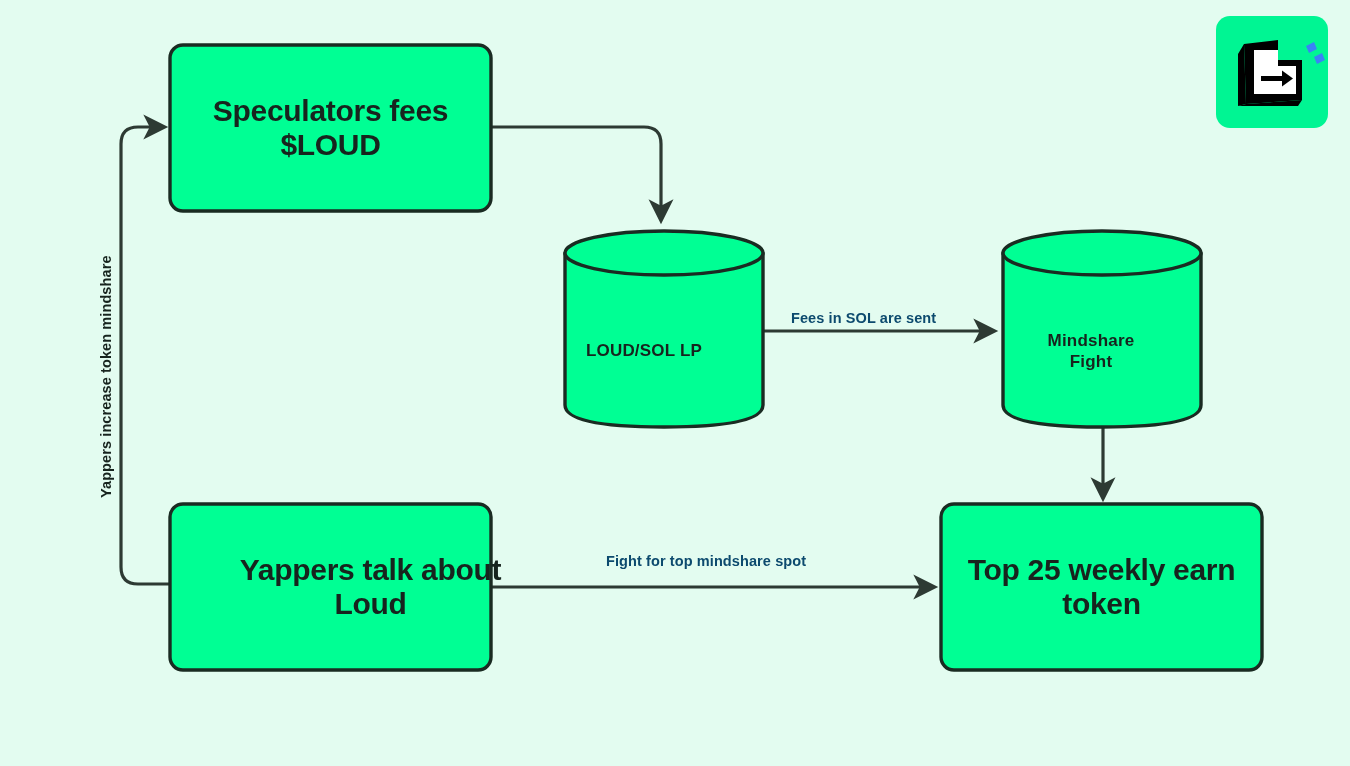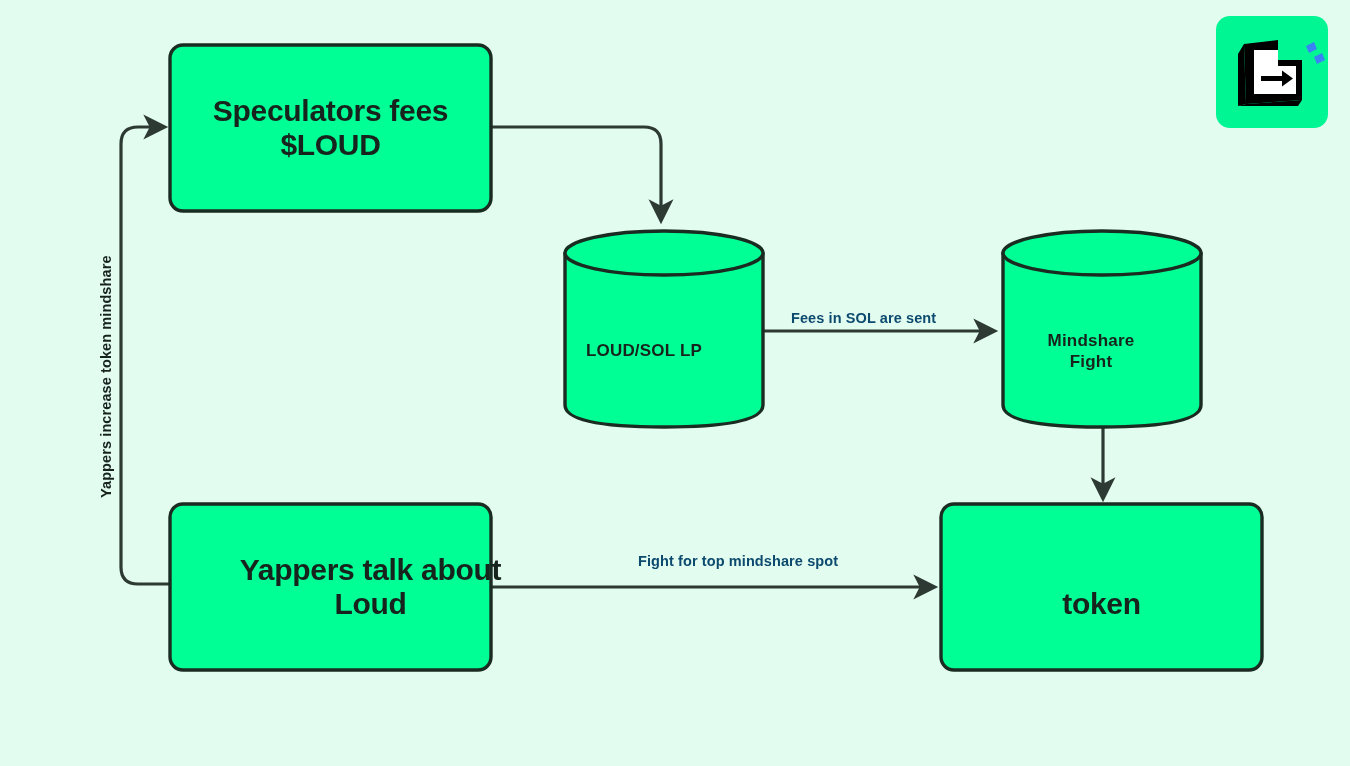--- a/index.html
+++ b/index.html
@@ -163,28 +163,28 @@
 
   <div class="node-label box-label" style="left:170px; top:504px; width:321px; height:166px;margin-left:40px;">
     <div>
       <span>Yappers talk about</span><br>
       <span>Loud</span>
     </div>
   </div>
 
   <div class="node-label box-label" style="left:941px; top:504px; width:321px; height:166px;">
     <div>
-      <br>
+      <span>Top 25 weekly earn</span><br>
       <span>token</span>
     </div>
   </div>
 
   <div class="edge-label" style="left:791px; top:310px;">Fees in SOL are sent</div>
 
-  <div class="edge-label" style="left:638px; top:553px;">Fight for top mindshare spot</div>
+  <div class="edge-label" style="left:606px; top:553px;">Fight for top mindshare spot</div>
 
   <div class="edge-label-vertical" style="left:98px; top:498px;">Yappers increase token mindshare</div>
 
   <div id="logo">
     <svg viewBox="0 0 112 112" width="112" height="112">
 
       <path d="M28,28 L62,24 L62,44 L86,44 L86,84 L30,88 Z" fill="#000000"></path>
       <path d="M28,28 L22,38 L22,90 L30,88 Z" fill="#000000"></path>
       <path d="M22,90 L82,90 L86,84 L30,88 Z" fill="#000000"></path>
 

